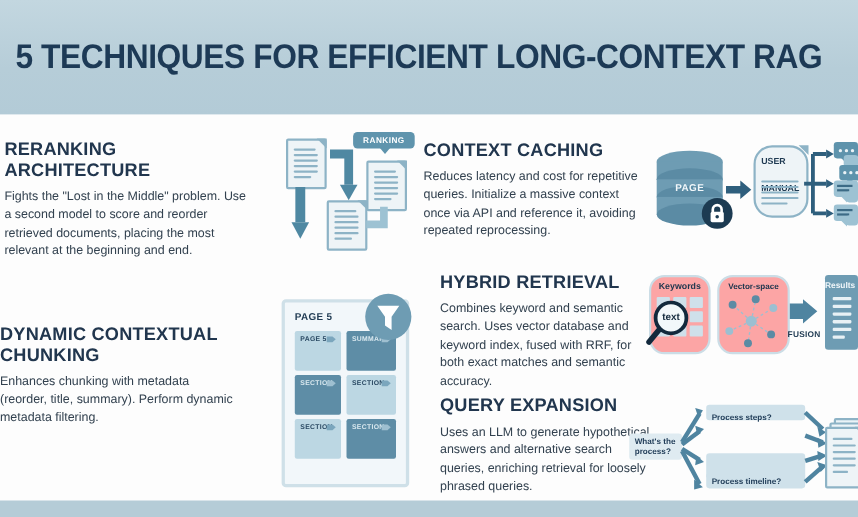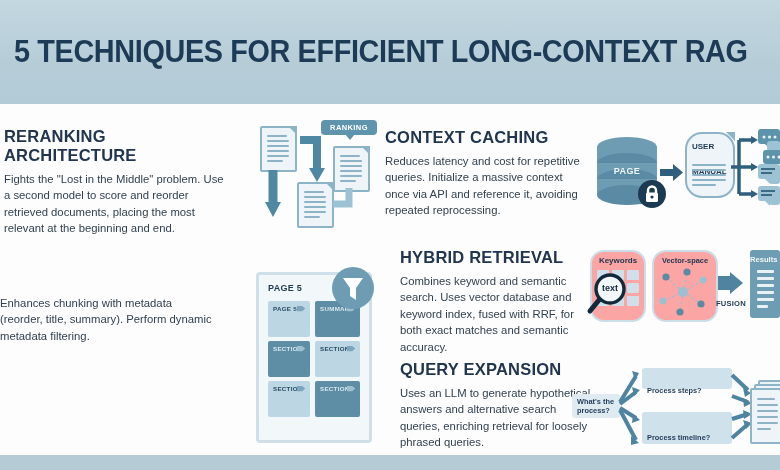--- a/index.html
+++ b/index.html
@@ -106,20 +106,21 @@
   <div class="band-bottom"></div>
 
   <div class="title">5 TECHNIQUES FOR EFFICIENT LONG-CONTEXT RAG</div>
 
   <div class="block" id="b-rerank">
     <p class="sec-title">RERANKING ARCHITECTURE</p>
     <p class="sec-body">Fights the "Lost in the Middle" problem. Use a second model to score and reorder retrieved documents, placing the most relevant at the beginning and end.</p>
   </div>
 
   <div class="block" id="b-chunk">
+    <p class="sec-title">DYNAMIC CONTEXTUAL CHUNKING</p>
     <p class="sec-body">Enhances chunking with metadata (reorder, title, summary). Perform dynamic metadata filtering.</p>
   </div>
 
   <div class="block" id="b-cache">
     <p class="sec-title">CONTEXT CACHING</p>
     <p class="sec-body">Reduces latency and cost for repetitive queries. Initialize a massive context once via API and reference it, avoiding repeated reprocessing.</p>
   </div>
 
   <div class="block" id="b-hybrid">
     <p class="sec-title">HYBRID RETRIEVAL</p>
@@ -378,21 +379,21 @@
       <path d="M2 36 L18 10" stroke="#4f84a0" stroke-width="4" fill="none"></path>
       <path d="M14 5 L21 7 L17 14 Z" fill="#4f84a0"></path>
       <path d="M2 38 L18 26" stroke="#4f84a0" stroke-width="4" fill="none"></path>
       <path d="M14 21 L22 24 L16 30 Z" fill="#4f84a0"></path>
       <path d="M2 42 L18 52" stroke="#4f84a0" stroke-width="4" fill="none"></path>
       <path d="M15 48 L22 54 L14 57 Z" fill="#4f84a0"></path>
       <path d="M2 44 L18 74" stroke="#4f84a0" stroke-width="4" fill="none"></path>
       <path d="M13 70 L21 77 L13 79 Z" fill="#4f84a0"></path>
     </svg>
 
-    <div class="qbox" style="left:70px;top:2px;width:90px;height:14px;padding-top:18px;">Process steps?</div>
+    <div class="qbox" style="left:70px;top:2px;width:90px;height:14px;padding-top:7px;">Process steps?</div>
     <div class="qbox" style="left:70px;top:46px;width:90px;height:14px;padding-top:20px;">Process overview?</div>
     <div class="qbox" style="left:70px;top:64px;width:90px;height:14px;padding-top:3px;">Process timeline?</div>
 
     <svg style="position:absolute;left:158px;top:0;" width="26" height="90">
       <path d="M2 9 L18 24" stroke="#4f84a0" stroke-width="4" fill="none"></path>
       <path d="M13 22 L21 27 L15 31 Z" fill="#4f84a0"></path>
       <path d="M2 30 L18 36" stroke="#4f84a0" stroke-width="4" fill="none"></path>
       <path d="M13 32 L22 37 L14 41 Z" fill="#4f84a0"></path>
       <path d="M2 53 L18 48" stroke="#4f84a0" stroke-width="4" fill="none"></path>
       <path d="M13 44 L22 48 L14 53 Z" fill="#4f84a0"></path>

